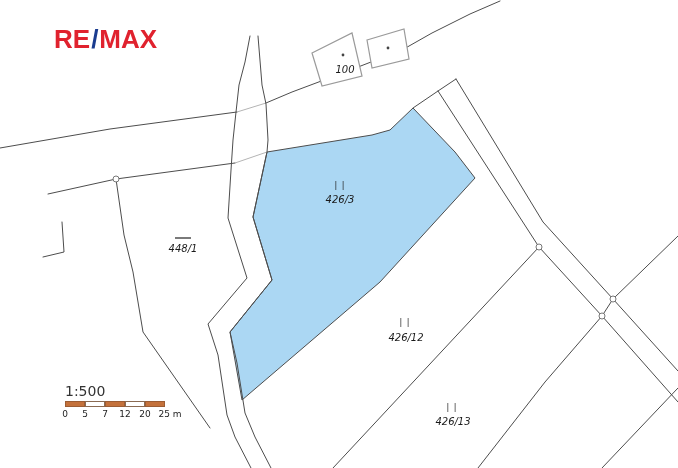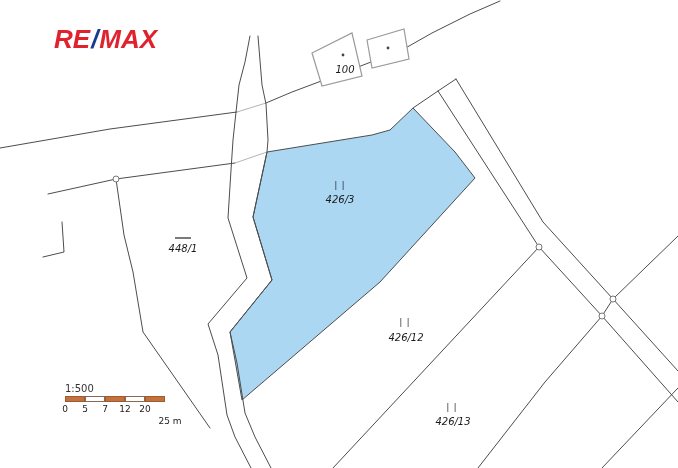--- a/index.html
+++ b/index.html
@@ -25,40 +25,39 @@
   .parcel-hl{fill:var(--hl);stroke:var(--line);stroke-width:1;stroke-linejoin:round;}
   .plabel{font-family:"DejaVu Sans",sans-serif;font-style:italic;font-size:10px;fill:#1a1a1a;text-anchor:middle;}
   .psym{font-family:"DejaVu Sans",sans-serif;font-size:8px;fill:#222;text-anchor:middle;letter-spacing:1px;}
   .dash{stroke:#222;stroke-width:1.2;}
   .dot{fill:#444;}
 
   .logo{
     position:absolute;left:54px;top:26px;
     font-size:26px;font-weight:800;letter-spacing:0px;line-height:1;
     font-family:"Liberation Sans",sans-serif;
-    font-style:italic;
   }
   .logo .red{color:var(--remax-red);}
   .logo .slash{color:var(--remax-blue);padding:0 1px;}
 
   .scalebar{position:absolute;left:55px;top:383px;width:130px;}
   .scalebar .ratio{
-    font-size:10px;color:#333;margin-left:10px;margin-bottom:2px;
+    font-size:14px;color:#333;margin-left:10px;margin-bottom:2px;
     font-family:"DejaVu Sans",sans-serif;
   }
   .bar{display:flex;margin-left:10px;width:100px;height:6px;}
   .bar span{width:20px;height:6px;border:1px solid #8a6a52;box-sizing:border-box;}
   .bar span:nth-child(odd){background:var(--orange);border-color:#9c5c33;}
   .bar span:nth-child(even){background:#ffffff;}
   .ticks{display:flex;margin-top:2px;}
   .ticks span{
     width:20px;text-align:center;font-size:9px;color:#222;flex:0 0 auto;
     font-family:"DejaVu Sans",sans-serif;
   }
-  .ticks span:last-child{width:30px;margin-top:12px;}
+  .ticks span:last-child{width:30px;}
 </style>
 </head>
 <body>
 
 <svg class="map" width="678" height="468" viewBox="0 0 678 468">
 
   <polygon class="parcel-hl" points="267,152 372,135 390,130 413,108 455,152 475,178 380,282 242,400 230,332 272,280 253,217"></polygon>
 
   <polyline class="thin" points="0,148 110,129 237,112"></polyline>
   <polyline class="gray" points="237,112 266,103"></polyline>

